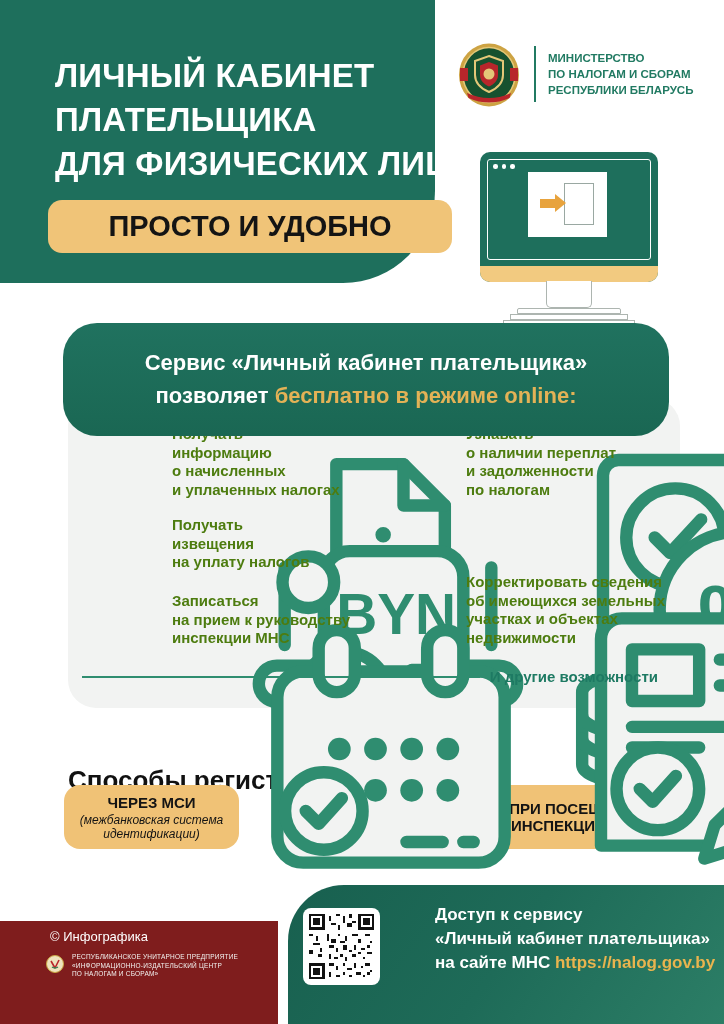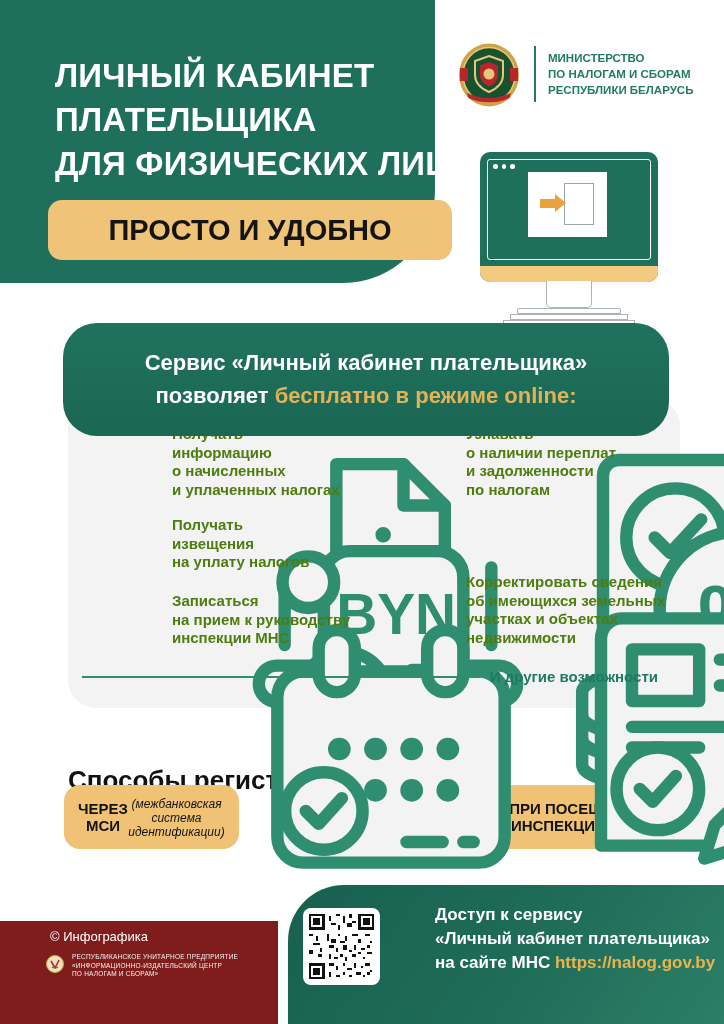--- a/index.html
+++ b/index.html
@@ -6,21 +6,21 @@
   * { margin:0; padding:0; box-sizing:border-box; }
   body { background:#dddddd; font-family:"Liberation Sans", sans-serif; }
   .page { position:relative; width:724px; height:1024px; background:#ffffff; overflow:hidden;
           margin:0 auto; font-family:"Liberation Sans", sans-serif; }
 
   
   .header-panel { position:absolute; left:0; top:0; width:435px; height:283px;
                   background:#1E6F5C; border-radius:0 0 92px 0; z-index:1; }
   .header-title { position:absolute; left:55px; top:54px; color:#fff; font-weight:bold;
                   font-size:33px; line-height:44px; letter-spacing:.2px; white-space:nowrap; }
-  .badge { position:absolute; left:48px; top:200px; width:404px; height:60px;
+  .badge { position:absolute; left:48px; top:200px; width:404px; height:53px;
            background:#F0C478; border-radius:14px; display:flex; align-items:center;
            justify-content:center; z-index:2; }
   .badge-text { font-size:29px; font-weight:bold; color:#141414; white-space:nowrap; }
 
   
   .ministry { position:absolute; left:458px; top:42px; display:flex; align-items:flex-start; z-index:1; }
   .emblem { width:62px; height:66px; flex:0 0 auto; }
   .ministry-divider { width:2px; height:56px; background:#217A62; margin:4px 0 0 14px; }
   .ministry-text { padding:8px 0 0 12px; font-size:11.5px; font-weight:bold; color:#217A62;
                    line-height:16px; white-space:nowrap; }
@@ -70,21 +70,21 @@
   .fi5 { left:327px; top:103px; width:60px; height:60px; }
   .ft5 { left:398px; top:121px; }
   .fi6 { left:320px; top:179px; width:59px; height:60px; }
   .ft6 { left:398px; top:175px; }
   .divider { position:absolute; left:14px; top:278px; width:398px; height:0; border-top:2.5px solid #2F8D70; }
   .more-text { position:absolute; right:22px; top:270px; font-size:15px; font-weight:bold; color:#1E7A63; }
 
   
   .reg-title { position:absolute; left:68px; top:765px; font-size:26px; font-weight:bold; color:#111; }
   .reg-btn { position:absolute; top:785px; width:175px; height:64px; background:#F0C276; border-radius:16px;
-             display:flex; flex-direction:row; align-items:center; justify-content:center;
+             display:flex; flex-direction:column; align-items:center; justify-content:center;
              text-align:center; padding:4px 14px; }
   .rb1 { left:64px; } .rb2 { left:277px; } .rb3 { left:490px; }
   .reg-btn-title { font-size:15px; font-weight:bold; color:#141414; line-height:17px; }
   .reg-btn-sub { font-size:12px; font-style:italic; color:#141414; line-height:14px; margin-top:2px; }
 
   
   .footer-gray { position:absolute; left:0; top:921px; width:278px; height:103px; background:#7f1d1d; }
   .copyright { position:absolute; left:50px; top:8px; color:#fff; font-size:13px; }
   .publisher { position:absolute; left:46px; top:32px; display:flex; align-items:flex-start; }
   .pub-logo { width:18px; height:18px; flex:0 0 auto; margin-top:2px; }

